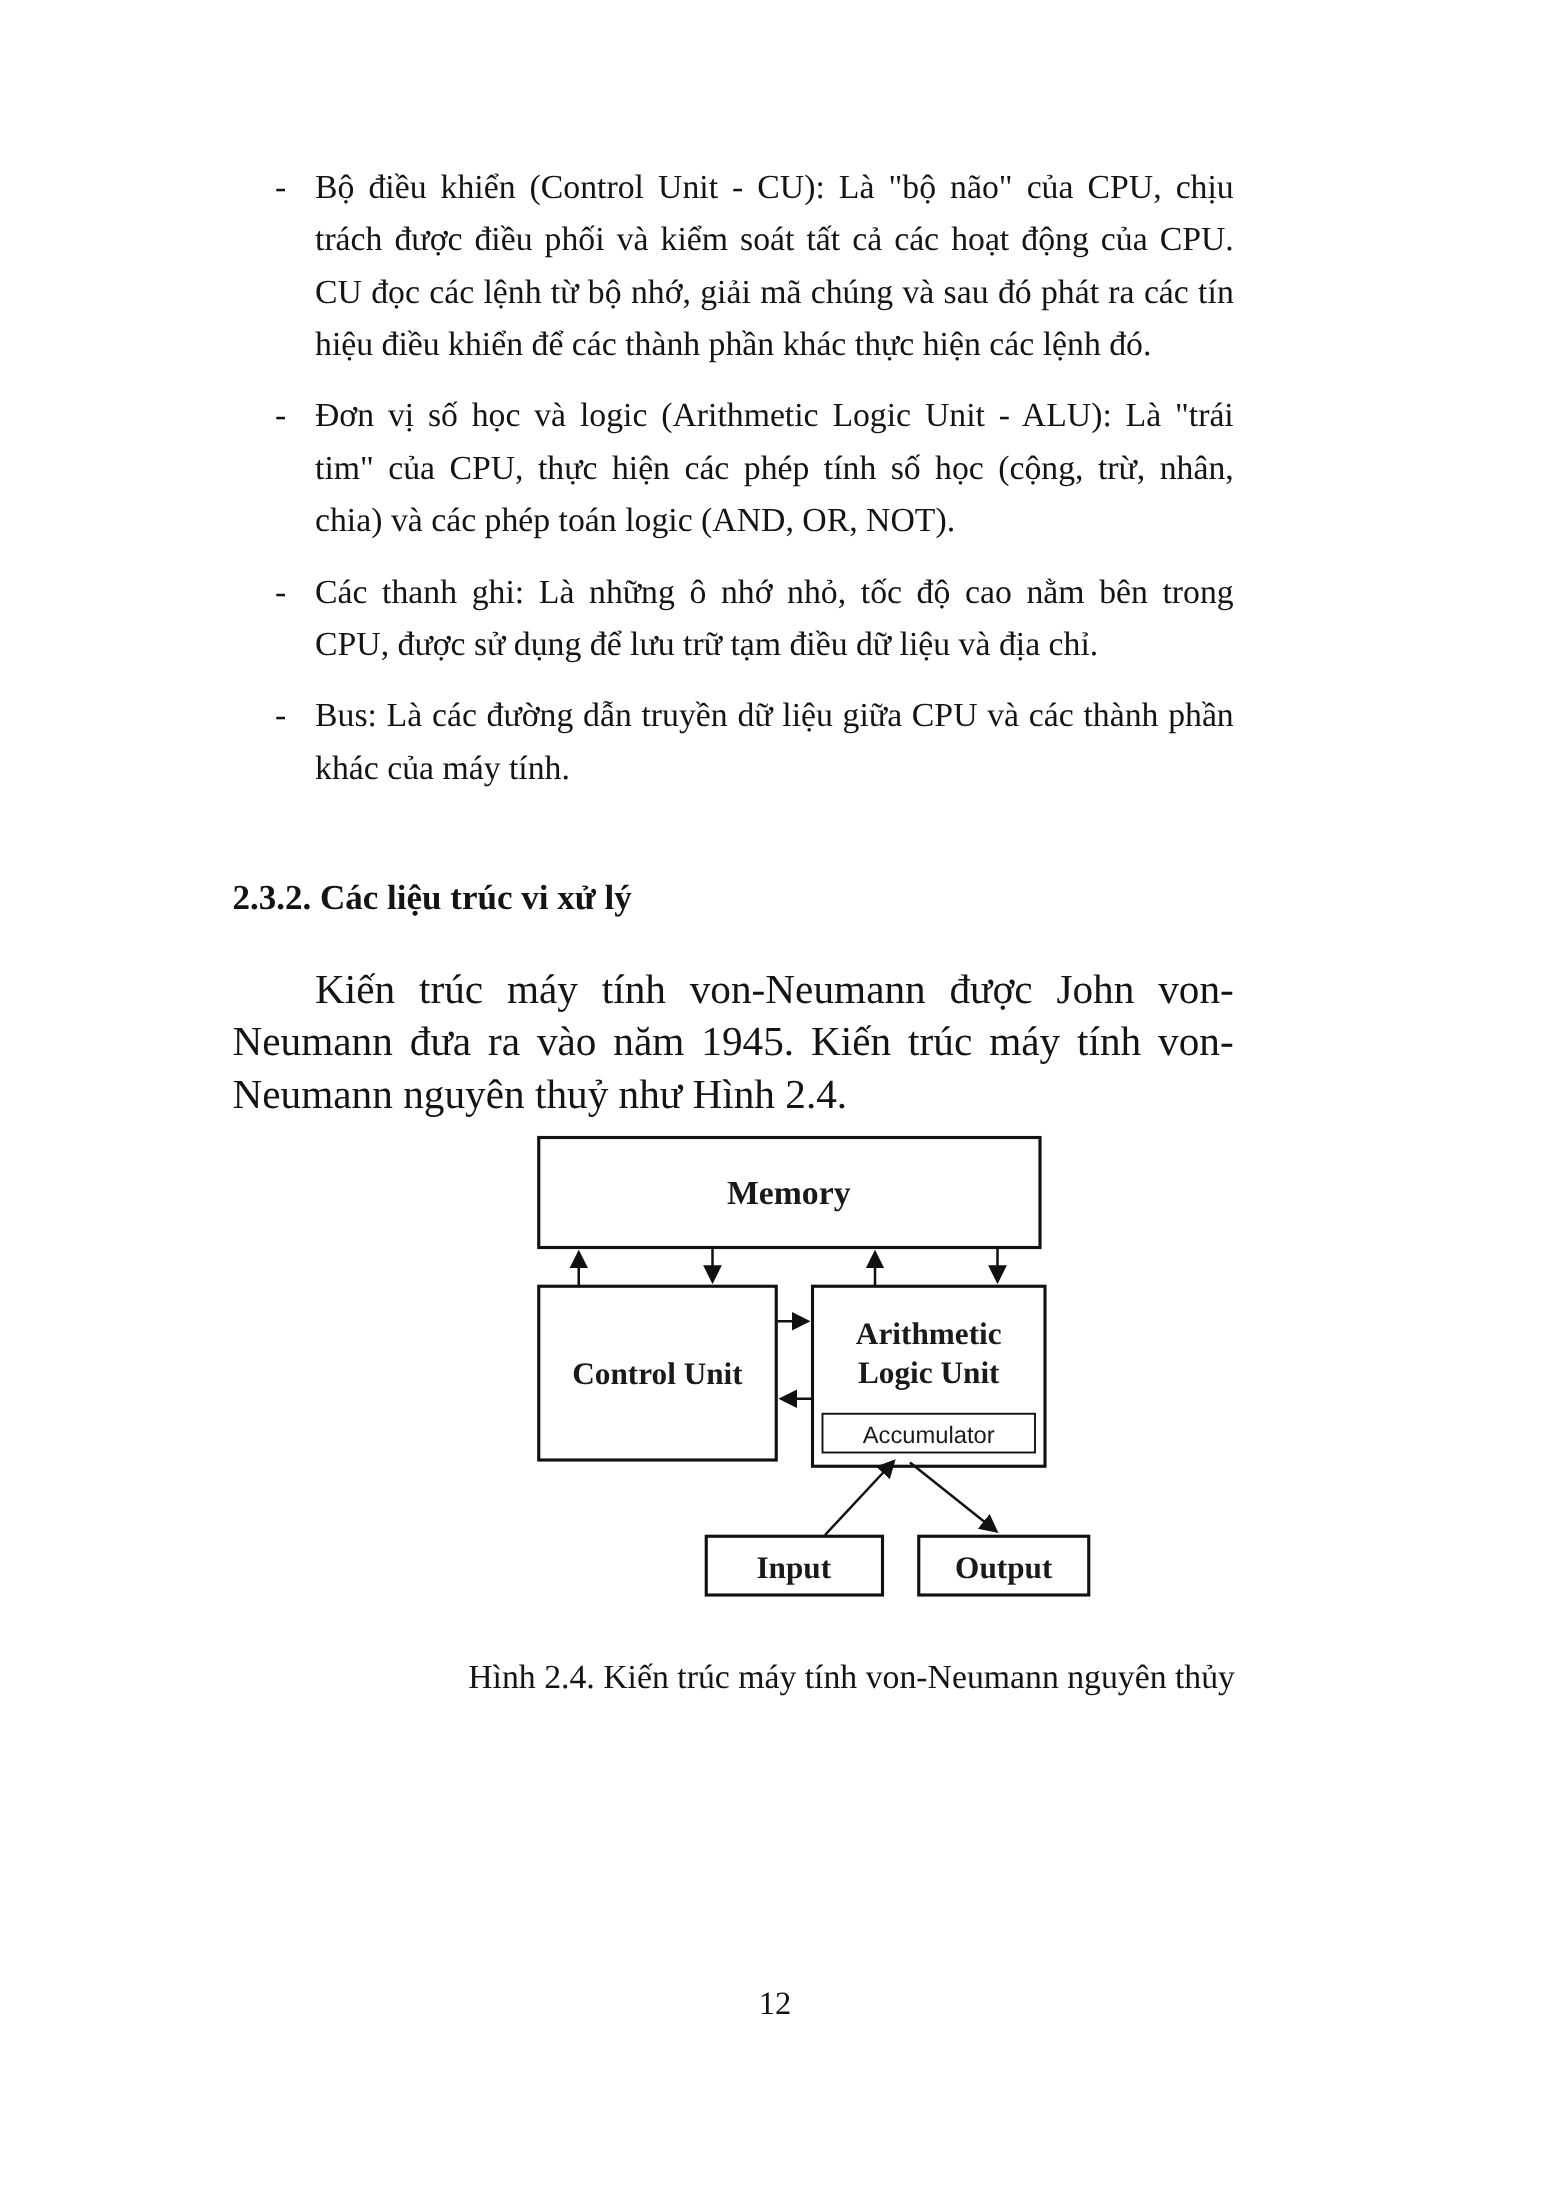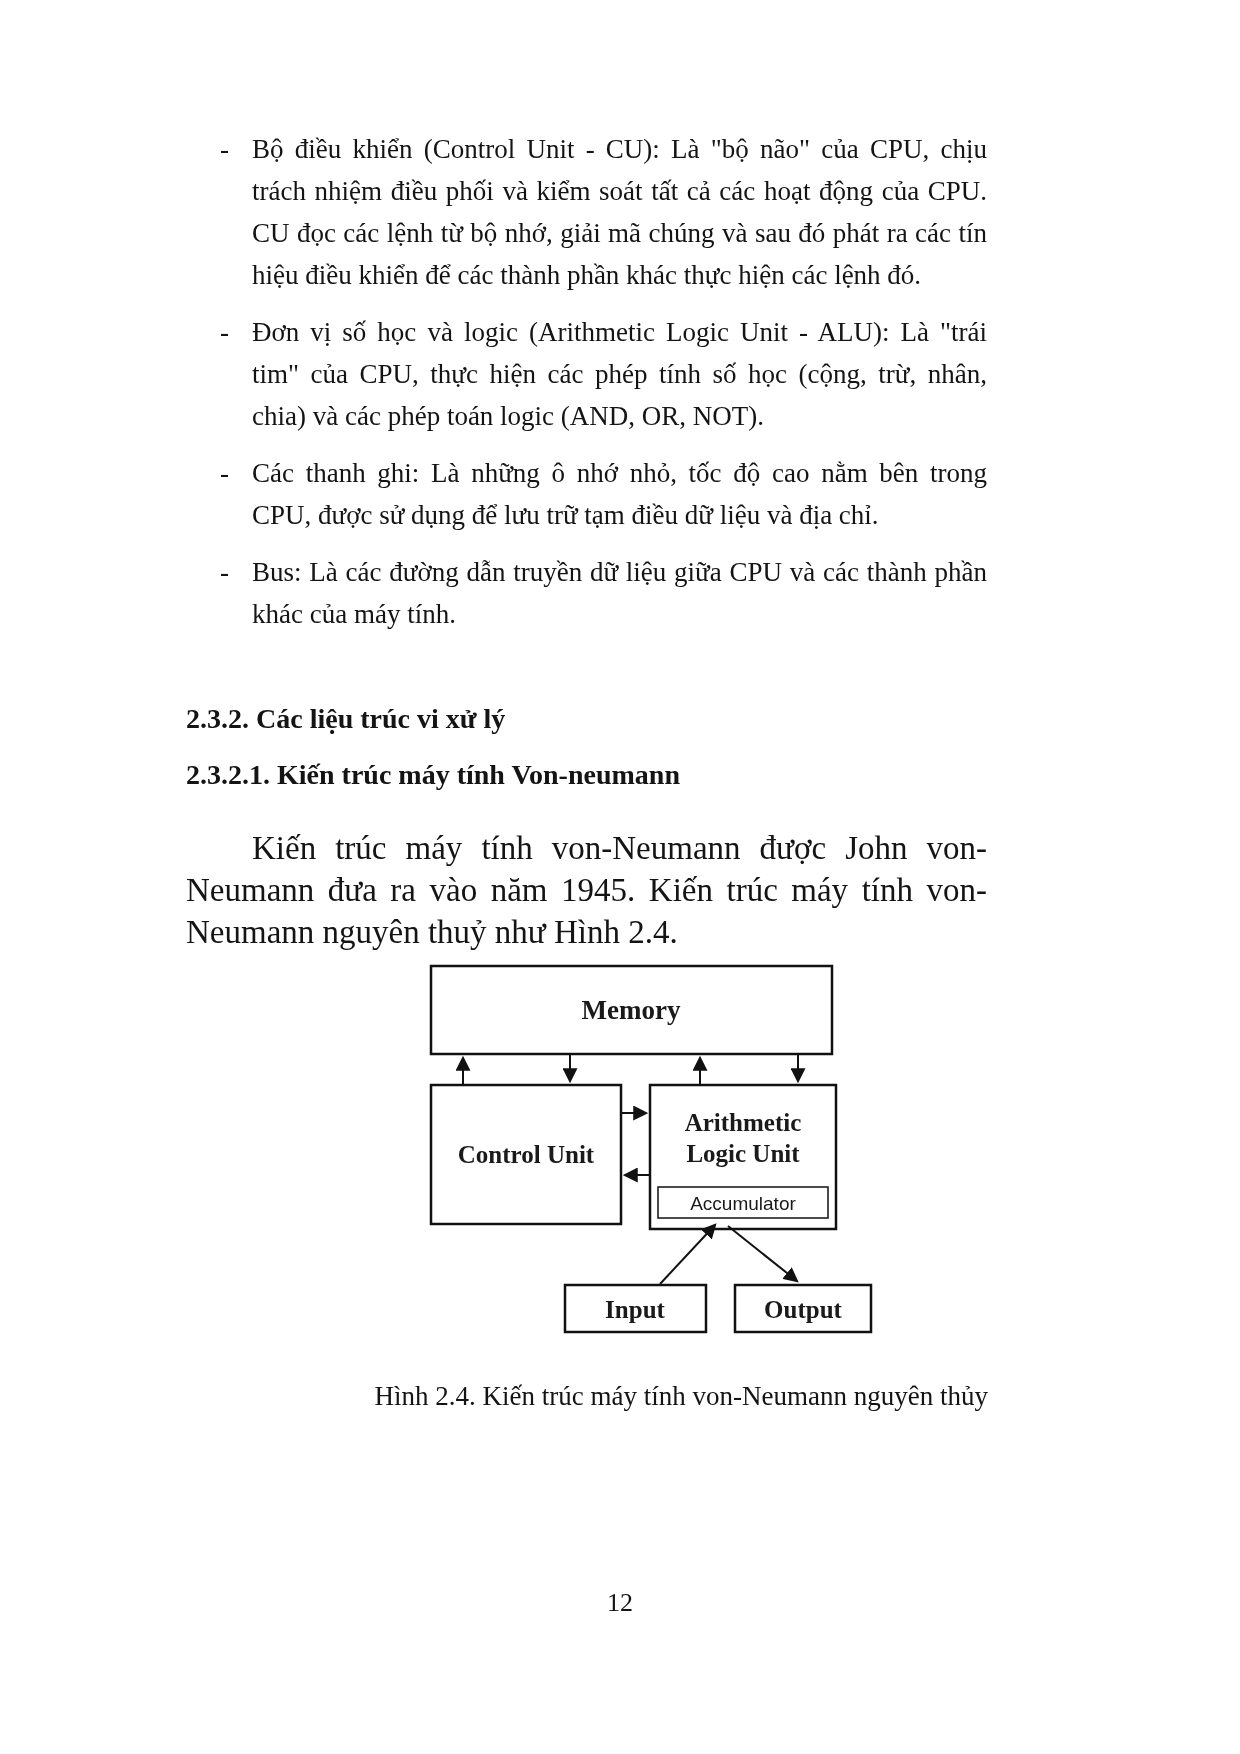--- a/index.html
+++ b/index.html
@@ -83,38 +83,37 @@
 </style>
 </head>
 <body>
 
 <div class="page">
   <div class="content">
 
     <ul class="bullet-list">
       <li class="bullet-item">
         <span class="bullet-marker">-</span>
-        <span class="bullet-text">Bộ điều khiển (Control Unit - CU): Là "bộ não" của CPU, chịu trách nhiệm điều phối và kiểm soát tất cả các hoạt động của CPU. CU đọc các lệnh từ bộ nhớ, giải mã chúng và sau đó phát ra các tín hiệu điều khiển để các thành phần khác thực hiện các lệnh đó.</span>
+        <span class="bullet-text">Bộ điều khiển (Control Unit - CU): Là "bộ não" của CPU, chịu trách được điều phối và kiểm soát tất cả các hoạt động của CPU. CU đọc các lệnh từ bộ nhớ, giải mã chúng và sau đó phát ra các tín hiệu điều khiển để các thành phần khác thực hiện các lệnh đó.</span>
       </li>
       <li class="bullet-item">
         <span class="bullet-marker">-</span>
         <span class="bullet-text">Đơn vị số học và logic (Arithmetic Logic Unit - ALU): Là "trái tim" của CPU, thực hiện các phép tính số học (cộng, trừ, nhân, chia) và các phép toán logic (AND, OR, NOT).</span>
       </li>
       <li class="bullet-item">
         <span class="bullet-marker">-</span>
         <span class="bullet-text">Các thanh ghi: Là những ô nhớ nhỏ, tốc độ cao nằm bên trong CPU, được sử dụng để lưu trữ tạm điều dữ liệu và địa chỉ.</span>
       </li>
       <li class="bullet-item">
         <span class="bullet-marker">-</span>
         <span class="bullet-text">Bus: Là các đường dẫn truyền dữ liệu giữa CPU và các thành phần khác của máy tính.</span>
       </li>
     </ul>
 
     <h2 class="section-heading">2.3.2. Các liệu trúc vi xử lý</h2>
-    <h3 class="subsection-heading">2.3.2.1. Kiến trúc máy tính Von-neumann</h3>
 
     <p class="intro-paragraph">Kiến trúc máy tính von-Neumann được John von-Neumann đưa ra vào năm 1945. Kiến trúc máy tính von-Neumann nguyên thuỷ như Hình 2.4.</p>
 
     <div class="figure-wrap">
       <svg width="460" height="390" viewBox="0 0 460 390">
         <defs>
           <marker id="arr" viewBox="0 0 10 10" refX="8.5" refY="5" markerWidth="7.5" markerHeight="7.5" orient="auto-start-reverse">
             <path d="M0,0 L10,5 L0,10 z" fill="#111"></path>
           </marker>
         </defs>

